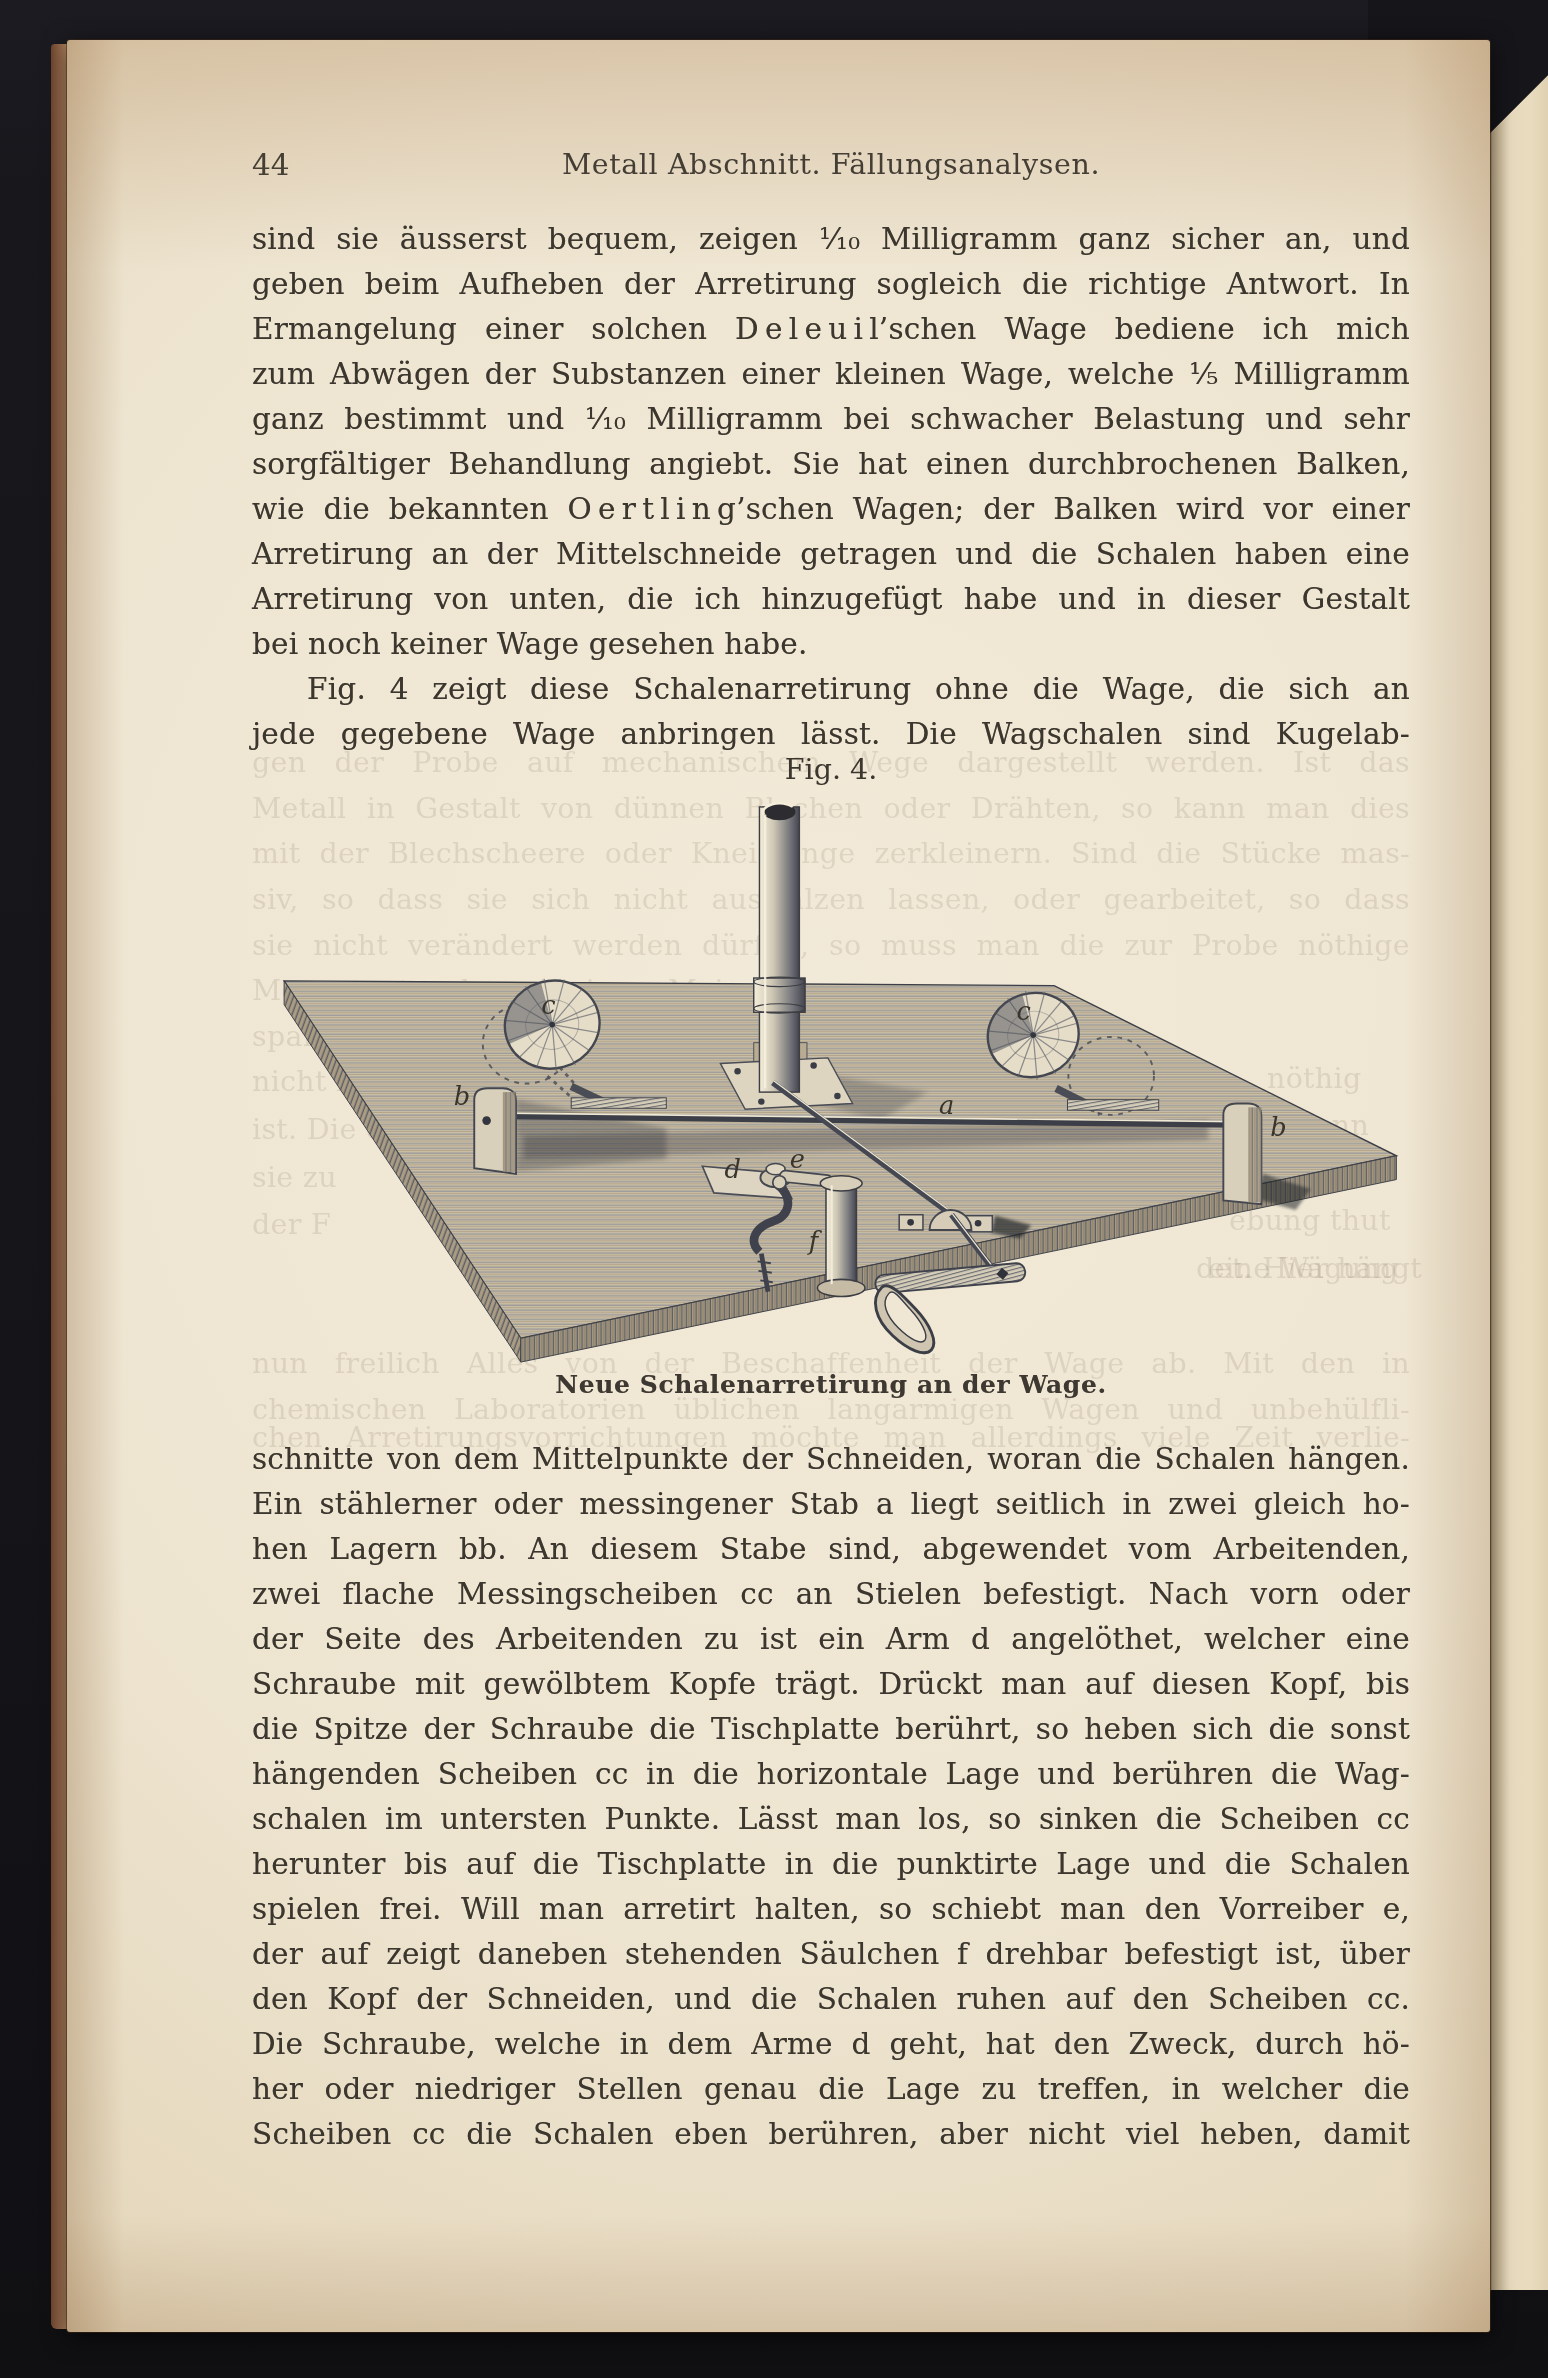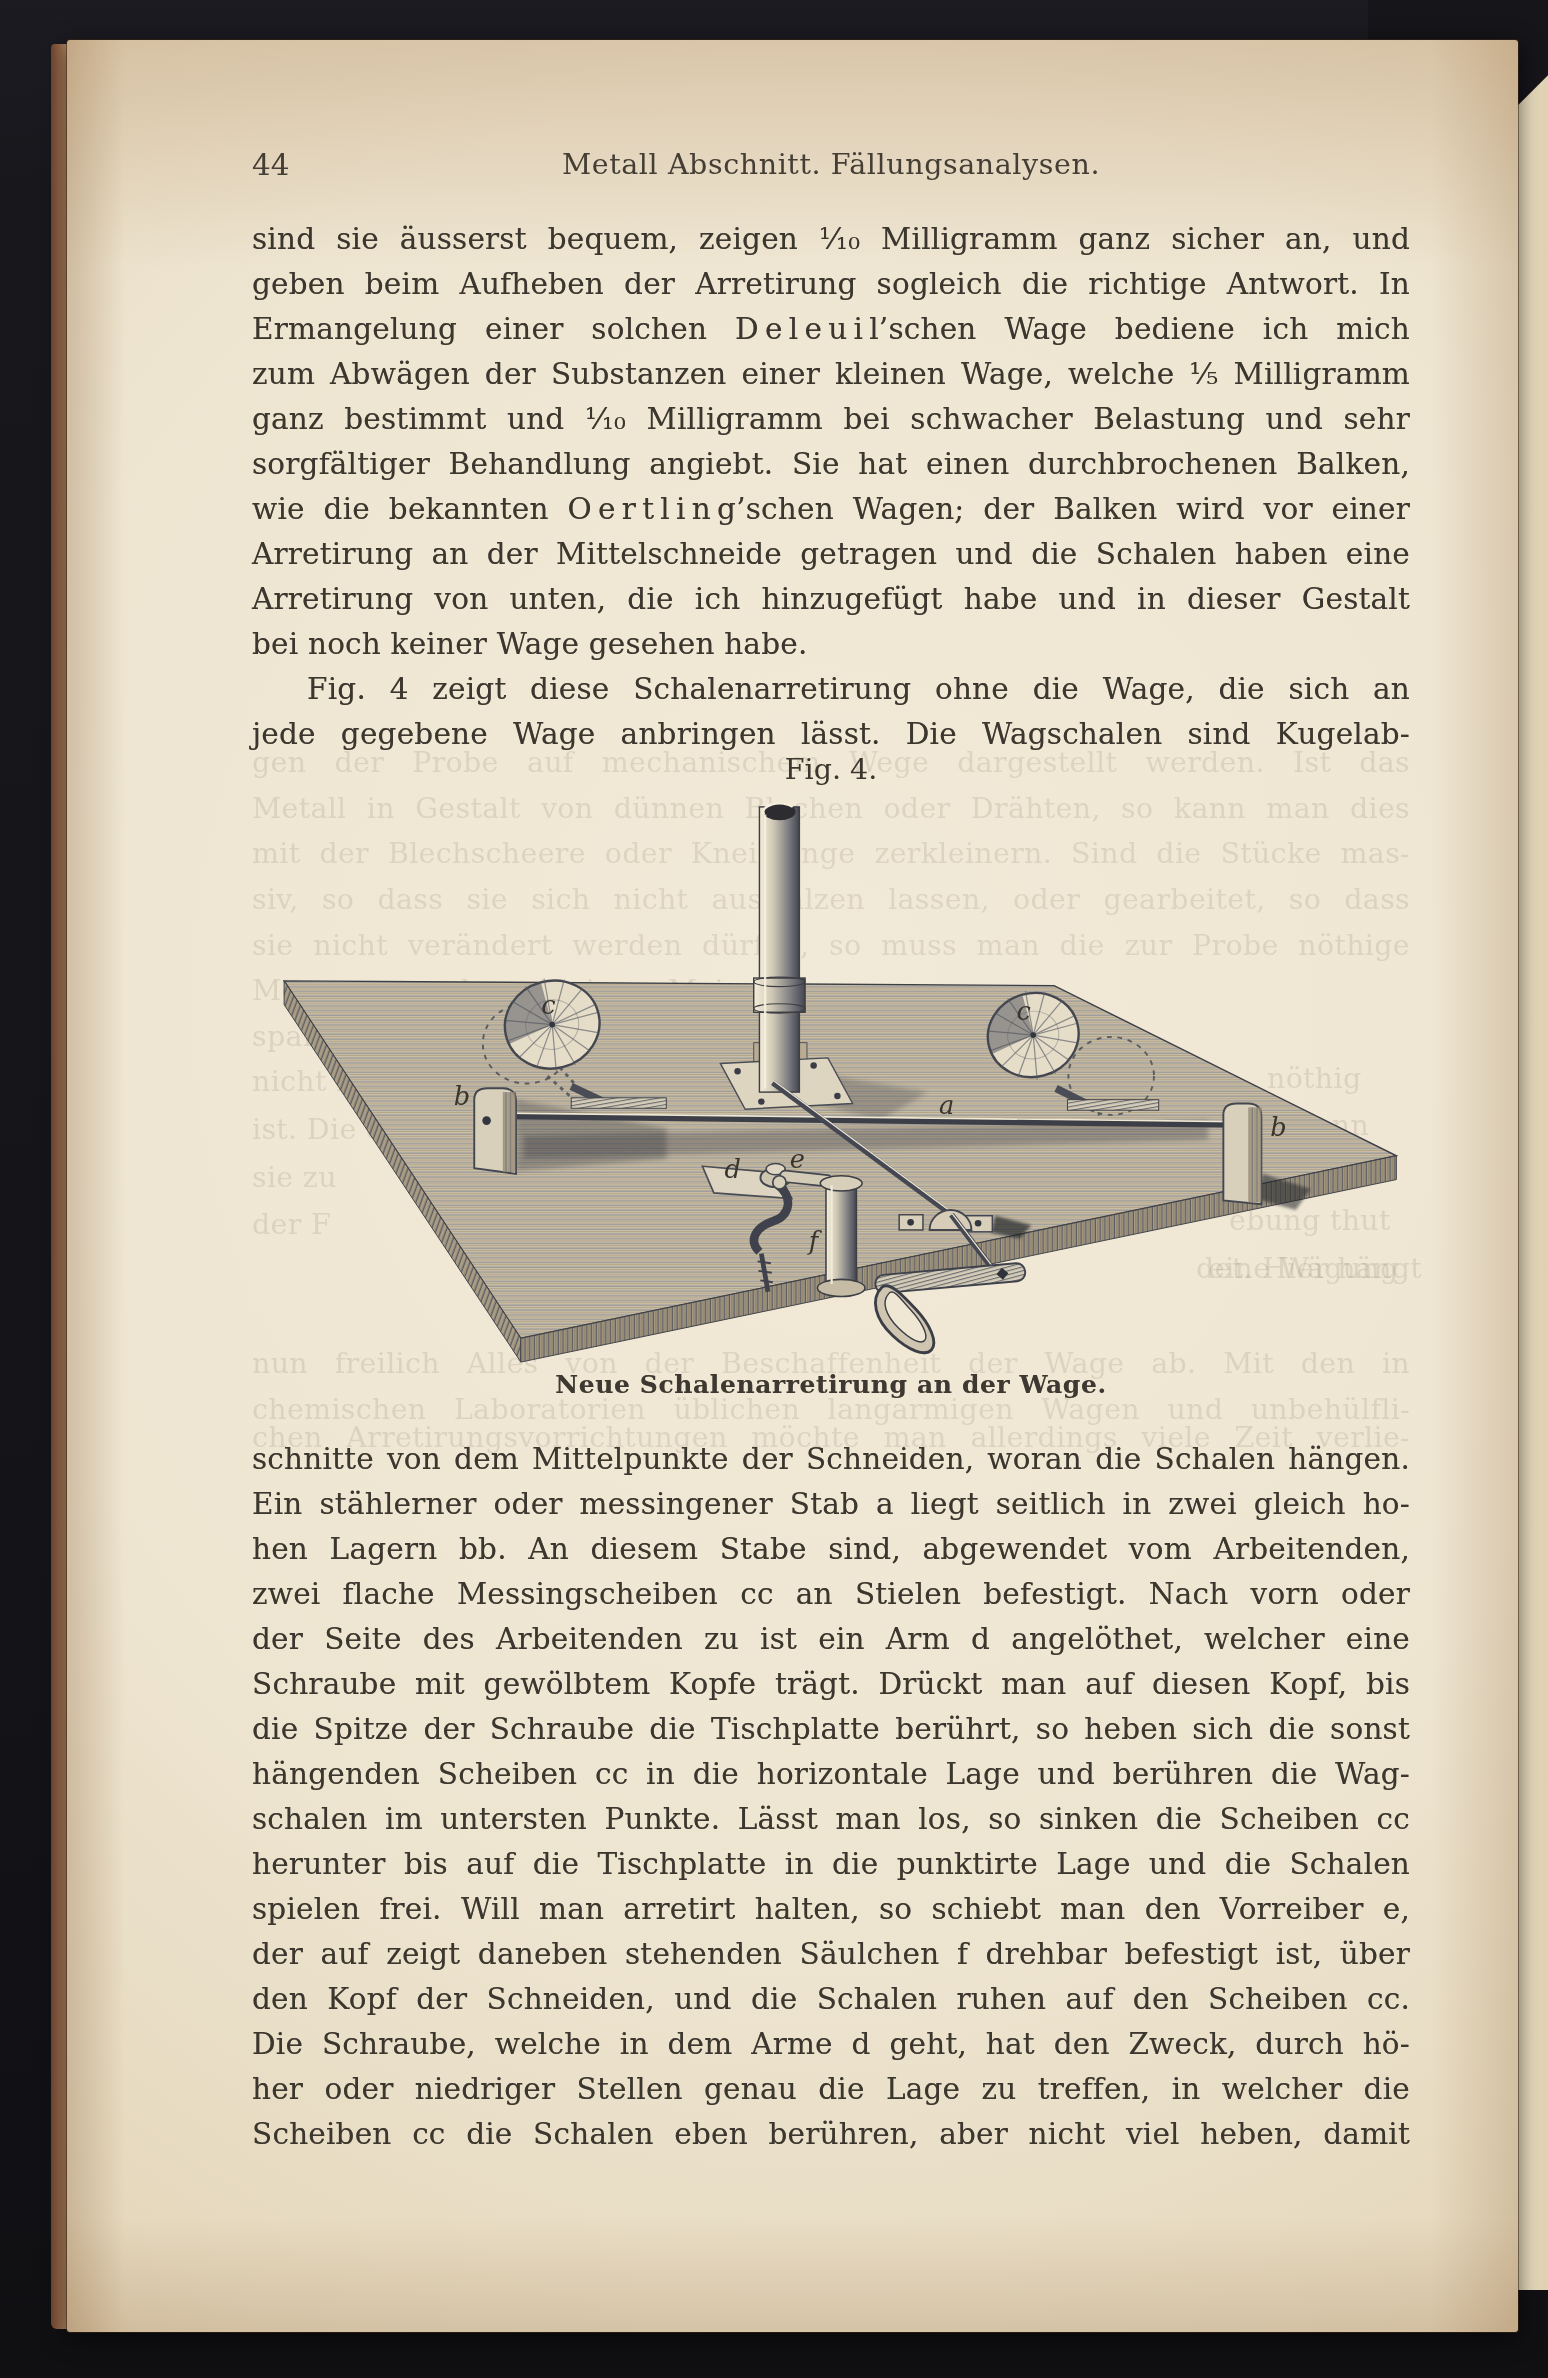--- a/index.html
+++ b/index.html
@@ -18,21 +18,21 @@
   #cover-wedge{position:absolute;left:1368px;top:0;width:181px;height:143px;
       background:#15151a;clip-path:polygon(0 0,100% 0,100% 52%,62% 100%,30% 38%,0 30%);}
   
   #page{position:absolute;left:67px;top:40px;width:1423px;height:2292px;border-radius:2.9px;
       background:
         linear-gradient(180deg,rgba(171,128,82,.30),rgba(171,128,82,0) 10%),
         linear-gradient(0deg,rgba(150,110,70,.22),rgba(150,110,70,0) 5%),
         linear-gradient(90deg,rgba(140,100,60,.30),rgba(140,100,60,0) 4%),
         linear-gradient(270deg,rgba(150,110,65,.25),rgba(150,110,65,0) 6%),
         radial-gradient(130% 90% at 52% 42%,#f2ead8 0%,#eee5d1 45%,#e5d8bd 70%,#d7c3a1 88%,#c9b28a 100%);
-      box-shadow:0 0 0 1px rgba(60,40,20,.55), 0 5.7px 23px rgba(0,0,0,.6);padding-left:28px;}
+      box-shadow:0 0 0 1px rgba(60,40,20,.55), 0 5.7px 23px rgba(0,0,0,.6);}
   .hdr-row{position:absolute;top:108px;left:185px;width:1158px;height:42px;color:#443e34;}
   #page-number{position:absolute;left:0;top:0;font-size:29.5px;}
   #running-header{position:absolute;left:0;right:0;text-align:center;font-size:28.5px;letter-spacing:0.6px;}
   .textcol{position:absolute;left:185px;width:1158px;color:#3b362e;}
   #para1{top:177px;}
   #para2{top:1397px;}
   .bline{height:45px;line-height:45px;font-size:29.5px;letter-spacing:0.2px;
          text-align:justify;text-align-last:justify;white-space:normal;
          text-shadow:0 0 0.5px rgba(60,50,40,.45);}
   .bline.end{text-align-last:left;}

